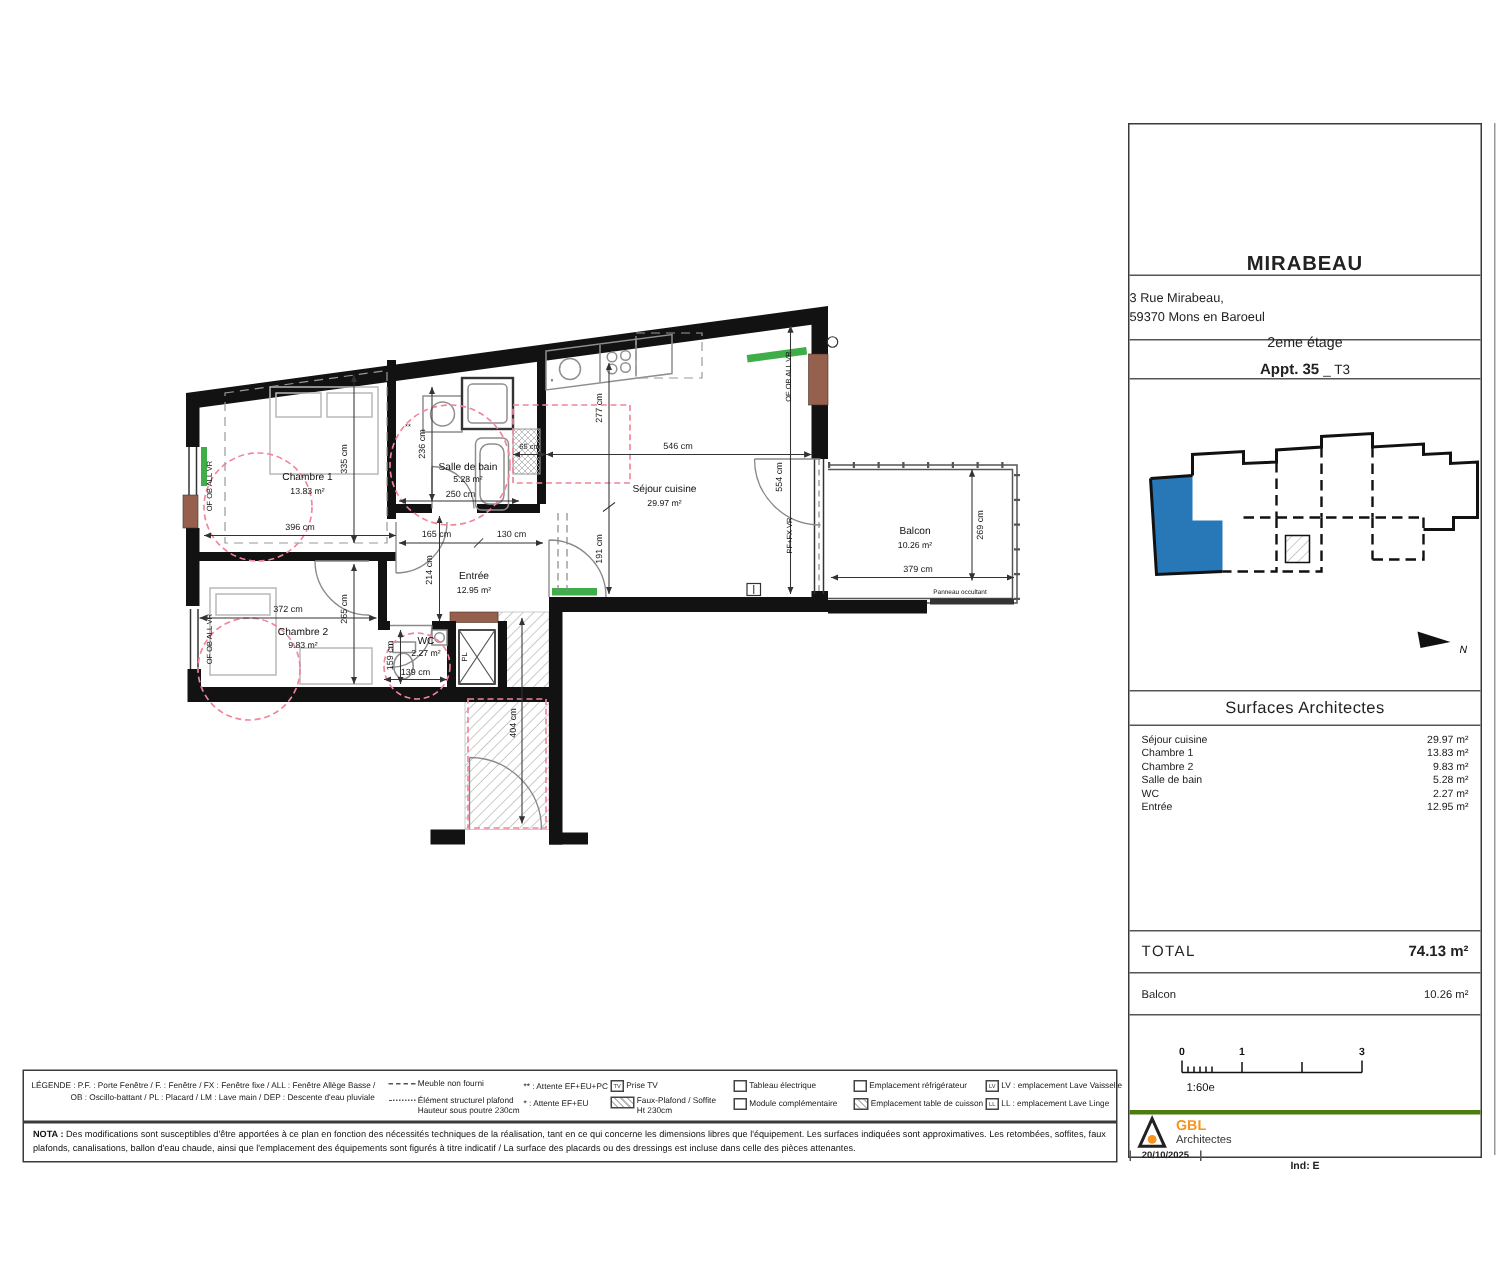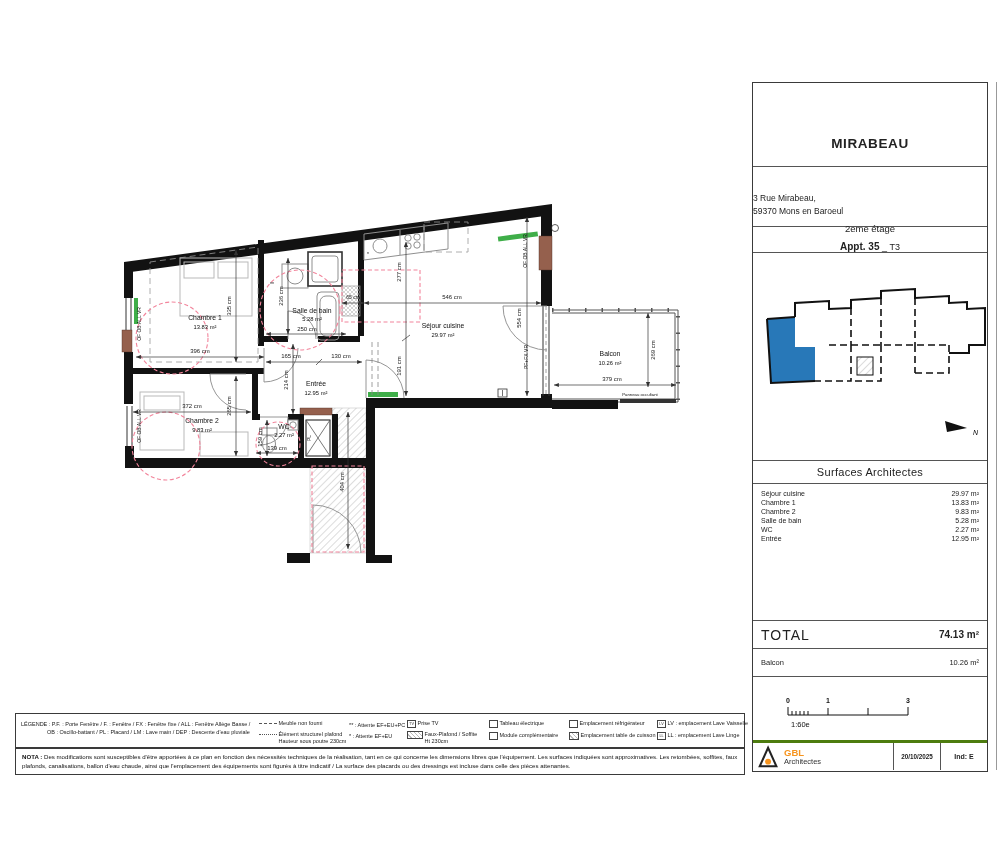--- a/index.html
+++ b/index.html
@@ -34,41 +34,41 @@
   .logo-wrap{width:150px;margin:8px auto 0;position:relative;}
   .dubois-line{padding-left:28px;line-height:26px;position:relative;}
   .dubois-text{color:#2599d6;font-weight:bold;font-size:26px;letter-spacing:1px;}
   .sq{position:absolute;background:#76bc21;}
   .sq-a{width:6px;height:6px;left:16px;top:1px;}
   .sq-i{width:5px;height:5px;left:99px;top:3px;}
   .sq-b{width:5px;height:5px;left:136px;top:0px;}
   .promo-bar{margin-top:-2px;width:112px;background:#76bc21;color:#fff;font-weight:bold;
     font-size:8px;letter-spacing:4px;padding:2.5px 0 2.5px 12px;
     clip-path:polygon(0 0,100% 0,93% 100%,0 100%);}
-  .tb-project{top:53px;height:31px;display:flex;align-items:flex-start;justify-content:center;
+  .tb-project{top:70px;height:31px;display:flex;align-items:flex-end;justify-content:center;
     font-weight:bold;font-size:13.5px;letter-spacing:.6px;}
   .tb-address{top:100px;height:44px;display:flex;flex-direction:column;align-items:flex-start;
     justify-content:center;font-size:8.5px;line-height:1.45;}
   .tb-floor{top:140px;height:30px;display:flex;align-items:center;justify-content:space-between;
     padding:0 10px;font-size:9.5px;flex-direction:column;}
   .apt-strong{font-weight:bold;font-size:10px;}
   .apt-suffix{font-size:9px;}
   .tb-keyplan{top:170px;height:208px;}
   .tb-surfhead{top:378px;height:23px;display:flex;align-items:center;justify-content:center;
     font-size:11px;letter-spacing:.3px;}
   .tb-surflist{top:401px;height:137px;padding:5px 8px 0 8px;}
   .surf-row{display:flex;justify-content:space-between;font-size:7px;line-height:9px;}
   .tb-total{top:538px;height:28px;display:flex;align-items:center;justify-content:space-between;
     padding:0 8px;}
-  .total-label{font-size:14px;letter-spacing:1px;}
+  .total-label{font-size:10px;letter-spacing:1px;}
   .total-value{font-size:10px;font-weight:bold;}
   .tb-balcon{top:566px;height:28px;display:flex;align-items:center;justify-content:space-between;
     padding:0 8px;font-size:7.5px;}
   .tb-scale{top:594px;height:66px;border-bottom:3px solid #4d7c0f;}
-  .tb-footer{top:660px;height:27px;border-bottom:none;display:flex;}
+  .tb-footer{top:660px;height:27px;border-bottom:none;display:flex;flex-direction:column;}
   .ft-logo{width:140px;display:flex;align-items:center;padding-left:4px;box-sizing:border-box;}
   .ft-logo-txt{margin-left:3px;line-height:1.05;}
   .ft-gbl{color:#f7941d;font-weight:bold;font-size:9.5px;}
   .ft-arch{color:#333;font-size:7.5px;}
   .ft-date{width:46px;border-left:1px solid #555;border-right:1px solid #555;display:flex;
     align-items:center;justify-content:center;font-size:6.3px;font-weight:bold;}
   .ft-ind{flex:1;display:flex;align-items:center;justify-content:center;font-size:7px;font-weight:bold;}
   .scaletxt{font-family:"Liberation Sans",sans-serif;font-size:7px;fill:#111;text-anchor:middle;font-weight:bold;}
   .scaleratio{font-family:"Liberation Sans",sans-serif;font-size:7.5px;fill:#111;}
 

